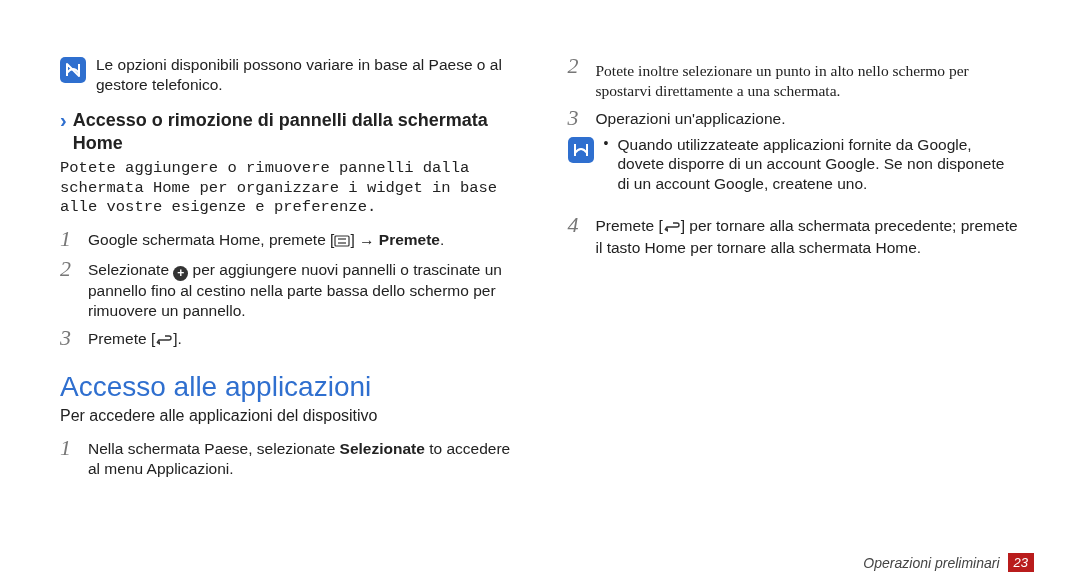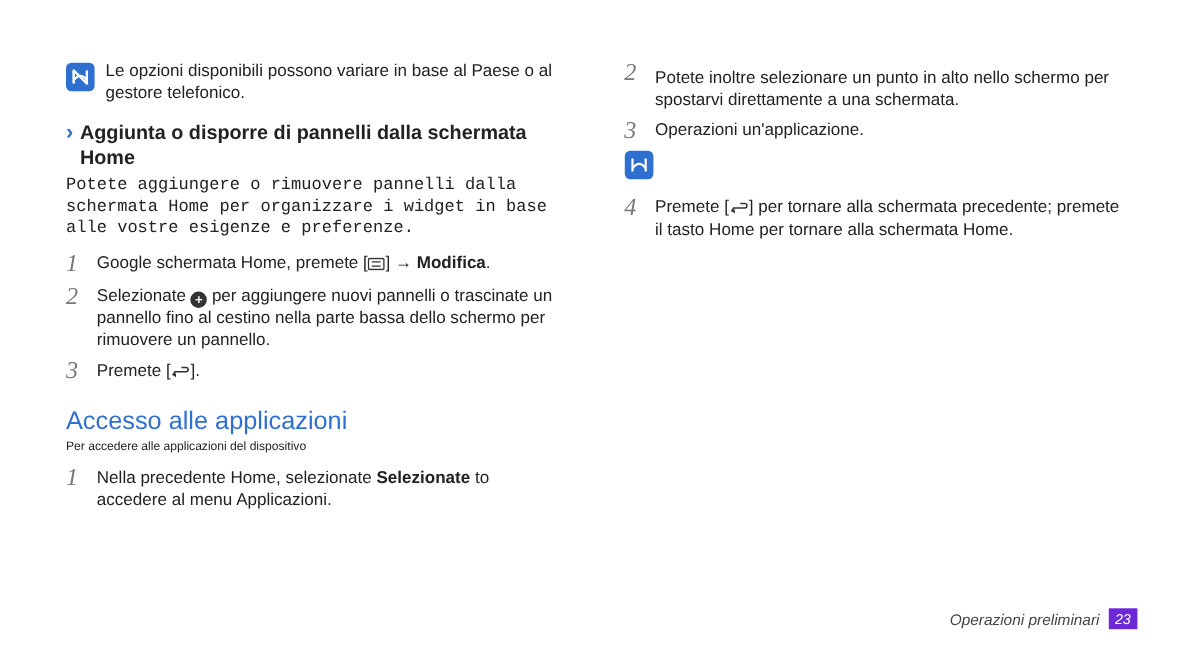--- a/index.html
+++ b/index.html
@@ -73,25 +73,25 @@
   .add-circle {
     display:inline-block;
     width:15px;height:15px;border-radius:50%;
     background:#333;color:#fff;font-size:12px;
     text-align:center;line-height:15px;font-weight:700;
     vertical-align:-2px;
   }
   h2.title {
     color: #2f6fcf;
     font-weight: 400;
-    font-size: 23px;
+    font-size: 28px;
     margin-top: 18px;
     margin-bottom: 2px;
   }
-  .sub { font-size: 11px; margin-bottom: 10px; }
+  .sub { font-size: 16px; margin-bottom: 10px; }
   .bullets {
     list-style: none;
     padding-left: 0;
   }
   .bullets li {
     position: relative;
     padding-left: 14px;
     margin-bottom: 6px;
   }
   .bullets li::before {
@@ -106,21 +106,21 @@
     bottom: 14px;
     right: 46px;
     font-size: 14px;
     display: flex;
     align-items: center;
     gap: 8px;
     margin-left: 28px;
   }
   .footer-label { font-style: italic; color: #444; }
   .footer-num {
-    background: #6d28d9;
+    background: #b91c1c;
     color: #fff;
     padding: 2px 6px;
     font-size: 13px;
     font-style: italic;
   }
   b { font-weight: 700; }
 </style>
 </head>
 <body>
 
@@ -135,32 +135,32 @@
           <line x1="3" y1="3" x2="3" y2="15" stroke="#fff" stroke-width="2"></line>
           <line x1="15" y1="3" x2="15" y2="15" stroke="#fff" stroke-width="2"></line>
           <path d="M3 12 Q9 4 15 12" stroke="#fff" stroke-width="2" fill="none"></path>
         </svg>
       </div>
       <div class="note-body">Le opzioni disponibili possono variare in base al Paese o al gestore telefonico.</div>
     </div>
 
     <div class="section-h">
       <span class="chevron">›</span>
-      <span>Aggiunta o disporre di pannelli dalla schermata Home</span>
+      <span>Accesso o rimozione di pannelli dalla schermata Home</span>
     </div>
     <div class="para">Potete aggiungere o rimuovere pannelli dalla schermata Home per organizzare i widget in base alle vostre esigenze e preferenze.</div>
 
     <div class="step">
       <div class="step-num">1</div>
       <div class="step-body">
         <span>Google schermata Home, premete [</span><span class="inline-icon"><svg width="16" height="12" viewBox="0 0 16 12">
               <rect x="1" y="1" width="14" height="10" rx="1" fill="none" stroke="#333" stroke-width="1.2"></rect>
               <line x1="4" y1="4" x2="12" y2="4" stroke="#333" stroke-width="1.2"></line>
               <line x1="4" y1="8" x2="12" y2="8" stroke="#333" stroke-width="1.2"></line>
-            </svg></span><span>] → </span><b>Modifica</b><span>.</span>
+            </svg></span><span>] → </span><b>Premete</b><span>.</span>
       </div>
     </div>
 
     <div class="step">
       <div class="step-num">2</div>
       <div class="step-body">
         <span>Selezionate </span><span class="add-circle">+</span><span> per aggiungere nuovi pannelli o trascinate un pannello fino al cestino nella parte bassa dello schermo per rimuovere un pannello.</span>
       </div>
     </div>
 
@@ -173,50 +173,51 @@
             </svg></span><span>].</span>
       </div>
     </div>
 
     <h2 class="title">Accesso alle applicazioni</h2>
     <div class="sub">Per accedere alle applicazioni del dispositivo</div>
 
     <div class="step">
       <div class="step-num">1</div>
       <div class="step-body">
-        <span>Nella precedente Home, selezionate </span><b>Selezionate</b><span> to accedere al menu Applicazioni.</span>
+        <span>Nella schermata Paese, selezionate </span><b>Selezionate</b><span> to accedere al menu Applicazioni.</span>
       </div>
     </div>
 
   </div>
 
   <div class="col">
 
     <div class="step">
       <div class="step-num">2</div>
       <div class="step-body">
-        <div style="margin-top:4px;">Potete inoltre selezionare un punto in alto nello schermo per spostarvi direttamente a una schermata.</div>
+        <div style="margin-top:4px;font-family:Liberation Serif, serif;">Potete inoltre selezionare un punto in alto nello schermo per spostarvi direttamente a una schermata.</div>
       </div>
     </div>
 
     <div class="step">
       <div class="step-num">3</div>
       <div class="step-body">Operazioni un'applicazione.</div>
     </div>
 
     <div class="note-row">
       <div class="note-icon">
         <svg width="18" height="18" viewBox="0 0 18 18">
           <line x1="3" y1="3" x2="3" y2="15" stroke="#fff" stroke-width="2"></line>
           <line x1="15" y1="3" x2="15" y2="15" stroke="#fff" stroke-width="2"></line>
           <path d="M3 12 Q9 4 15 12" stroke="#fff" stroke-width="2" fill="none"></path>
         </svg>
       </div>
       <div class="note-body">
         <ul class="bullets">
+          <li>Quando utilizzateate applicazioni fornite da Google, dovete disporre di un account Google. Se non disponete di un account Google, createne uno.</li>
         </ul>
       </div>
     </div>
 
     <div class="step">
       <div class="step-num">4</div>
       <div class="step-body">
         <span>Premete [</span><span class="inline-icon"><svg width="18" height="12" viewBox="0 0 18 12">
               <path d="M2 9 L4 6 L14 6 Q16 6 16 4 Q16 2 14 2 L10 2" fill="none" stroke="#333" stroke-width="1.4"></path>
               <path d="M2 9 L5 7 L5 11 Z" fill="#333"></path>

